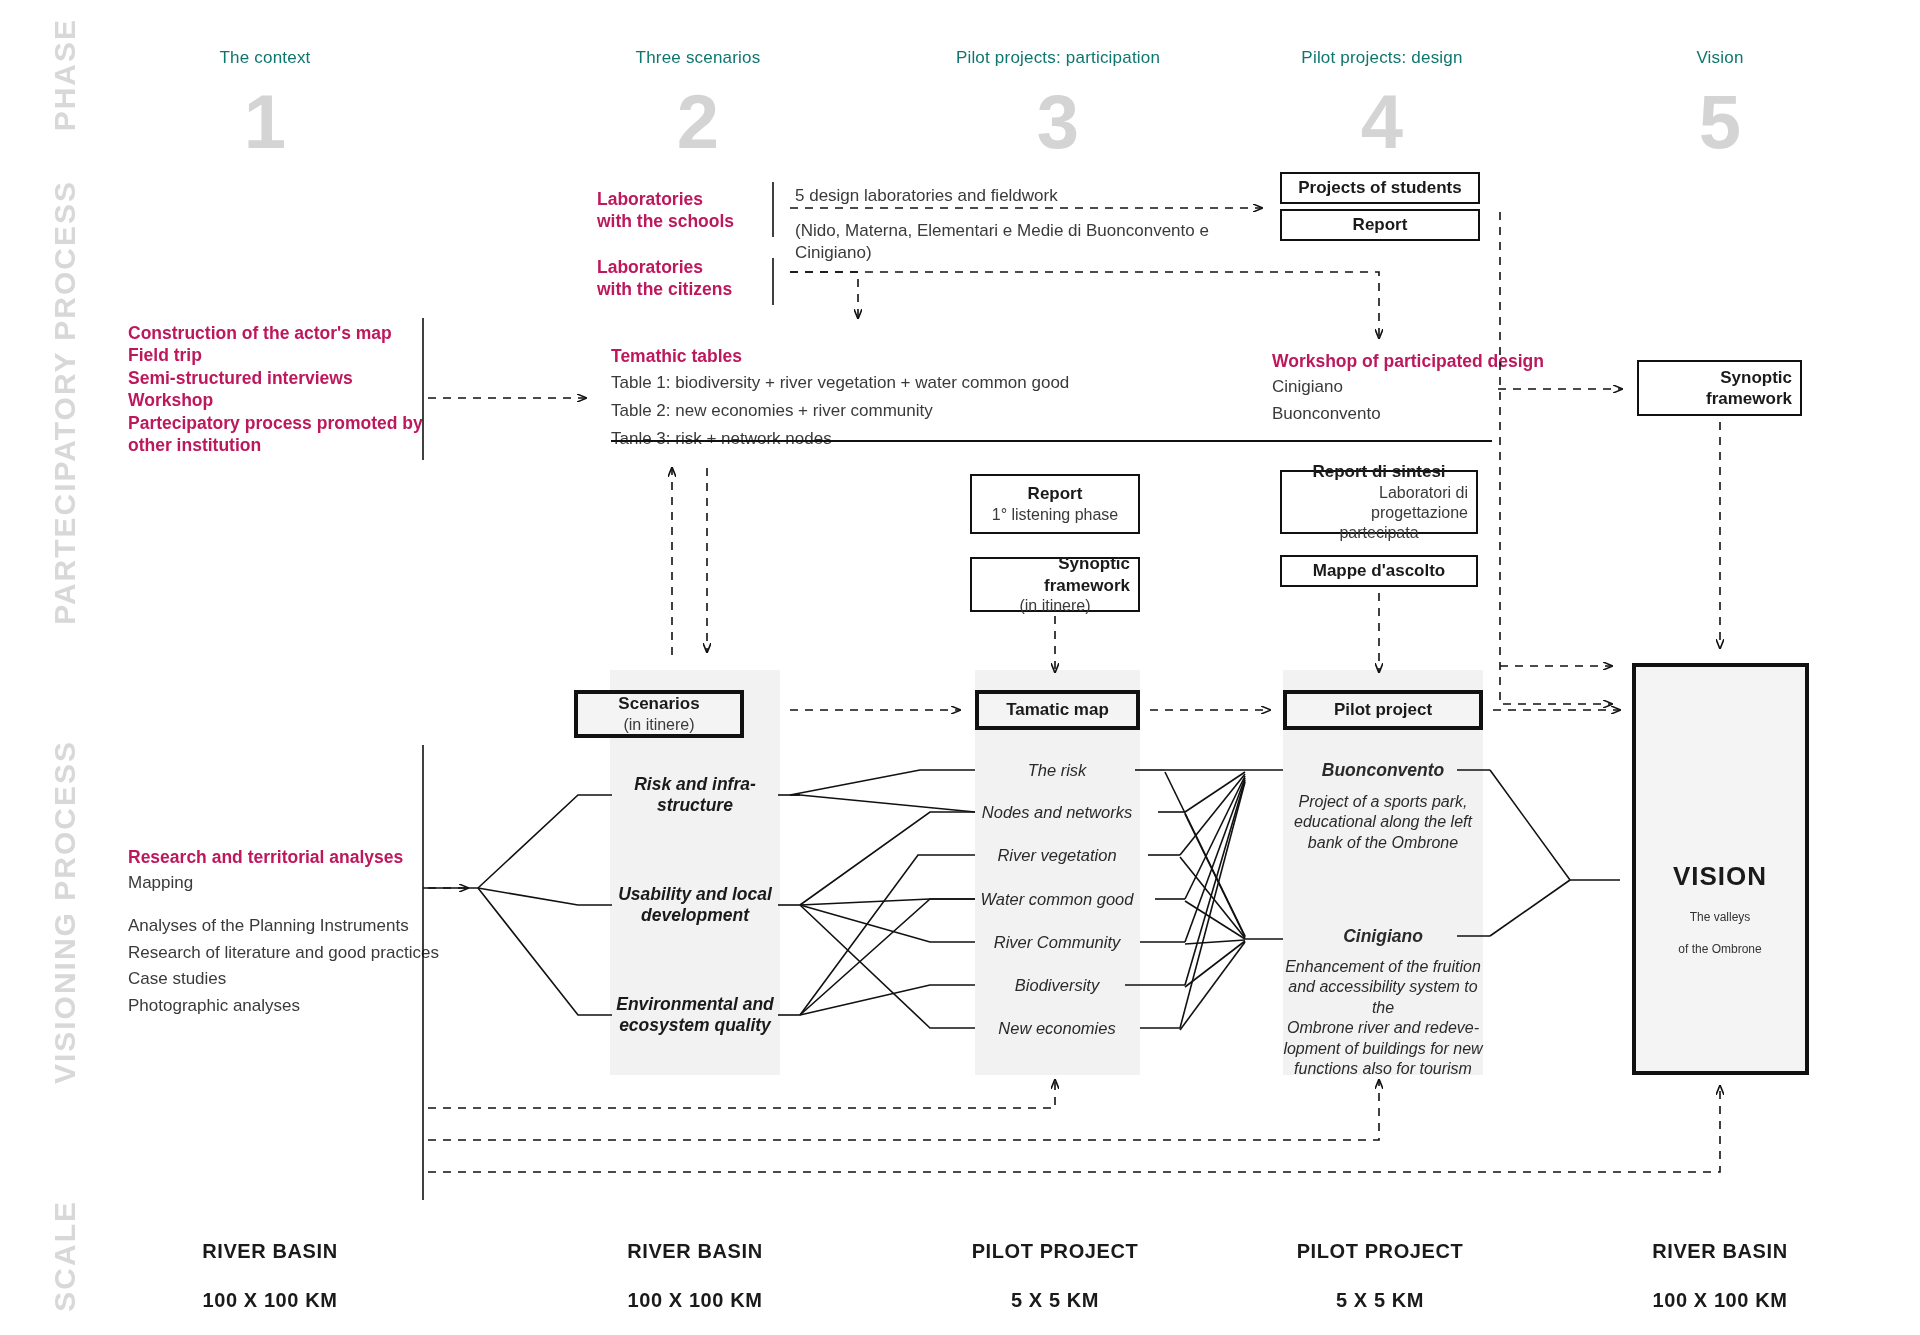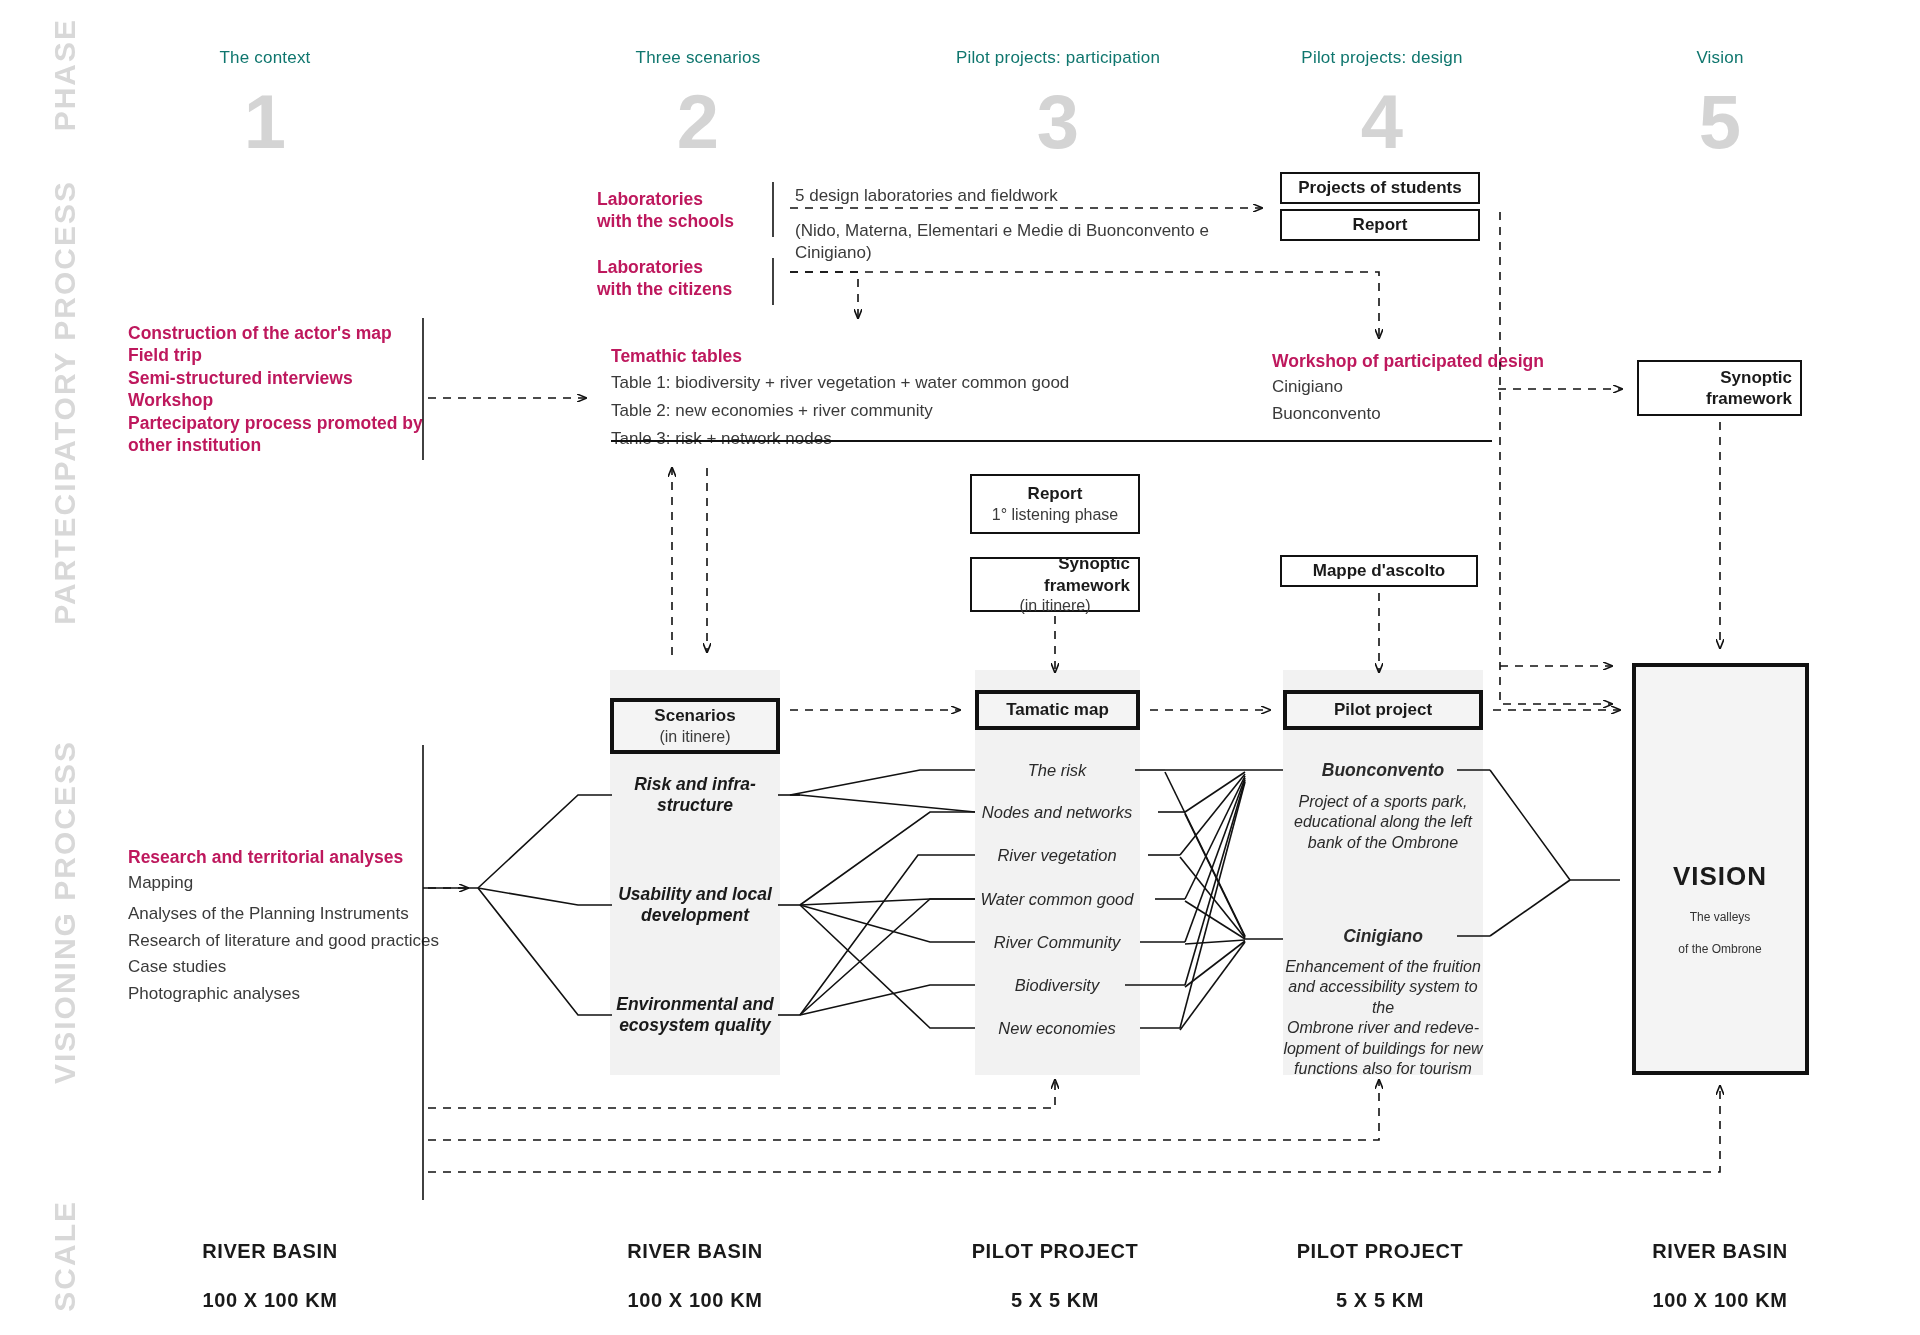--- a/index.html
+++ b/index.html
@@ -162,46 +162,51 @@
 
   <div class="box" style="left:970px; top:474px; width:170px; height:60px;">
     <div class="bt">Report</div>
     <div class="bs">1° listening phase</div>
   </div>
   <div class="box" style="left:970px; top:557px; width:170px; height:55px;">
     <div class="bt">Synoptic framework</div>
     <div class="bs">(in itinere)</div>
   </div>
 
+  <div class="box" style="left:1280px; top:470px; width:198px; height:64px;">
+    <div class="bt">Report di sintesi</div>
+    <div class="bs">Laboratori di progettazione</div>
+    <div class="bs">partecipata</div>
+  </div>
   <div class="box" style="left:1280px; top:555px; width:198px; height:32px;">
     <div class="bt">Mappe d'ascolto</div>
   </div>
 
-  <div class="box thick" style="left:610px; top:690px; width:170px; height:56px;margin-top:8px;">
+  <div class="box thick" style="left:574px; top:690px; width:170px; height:48px;">
     <div class="bt">Scenarios</div>
     <div class="bs">(in itinere)</div>
   </div>
   <div class="box thick" style="left:975px; top:690px; width:165px; height:40px;">
     <div class="bt">Tamatic map</div>
   </div>
   <div class="box thick" style="left:1283px; top:690px; width:200px; height:40px;">
     <div class="bt">Pilot project</div>
   </div>
 
   <div class="box thick" style="left:1632px; top:663px; width:177px; height:412px;"></div>
   <div id="vision-inner" style="left:1720px; top:908px; width:170px;">
     <div class="vt">VISION</div>
     <div class="vl">The valleys</div>
     <div class="vl">of the Ombrone</div>
   </div>
 
   <div class="tblock" style="left:128px; top:846px; width:340px;">
     <div class="hd">Research and territorial analyses</div>
     <div class="ln" style="margin-top:4px;">Mapping</div>
-    <div class="ln" style="margin-top:8px;">Analyses of the Planning Instruments</div>
+    <div class="ln" style="margin-top:20px;">Analyses of the Planning Instruments</div>
     <div class="ln" style="margin-top:4px;">Research of literature and good practices</div>
     <div class="ln" style="margin-top:4px;">Case studies</div>
     <div class="ln" style="margin-top:4px;">Photographic analyses</div>
   </div>
 
   <div class="node-multi" style="left:695px; top:795px;">
     <div>Risk and infra-</div>
     <div>structure</div>
   </div>
   <div class="node-multi" style="left:695px; top:905px;">

